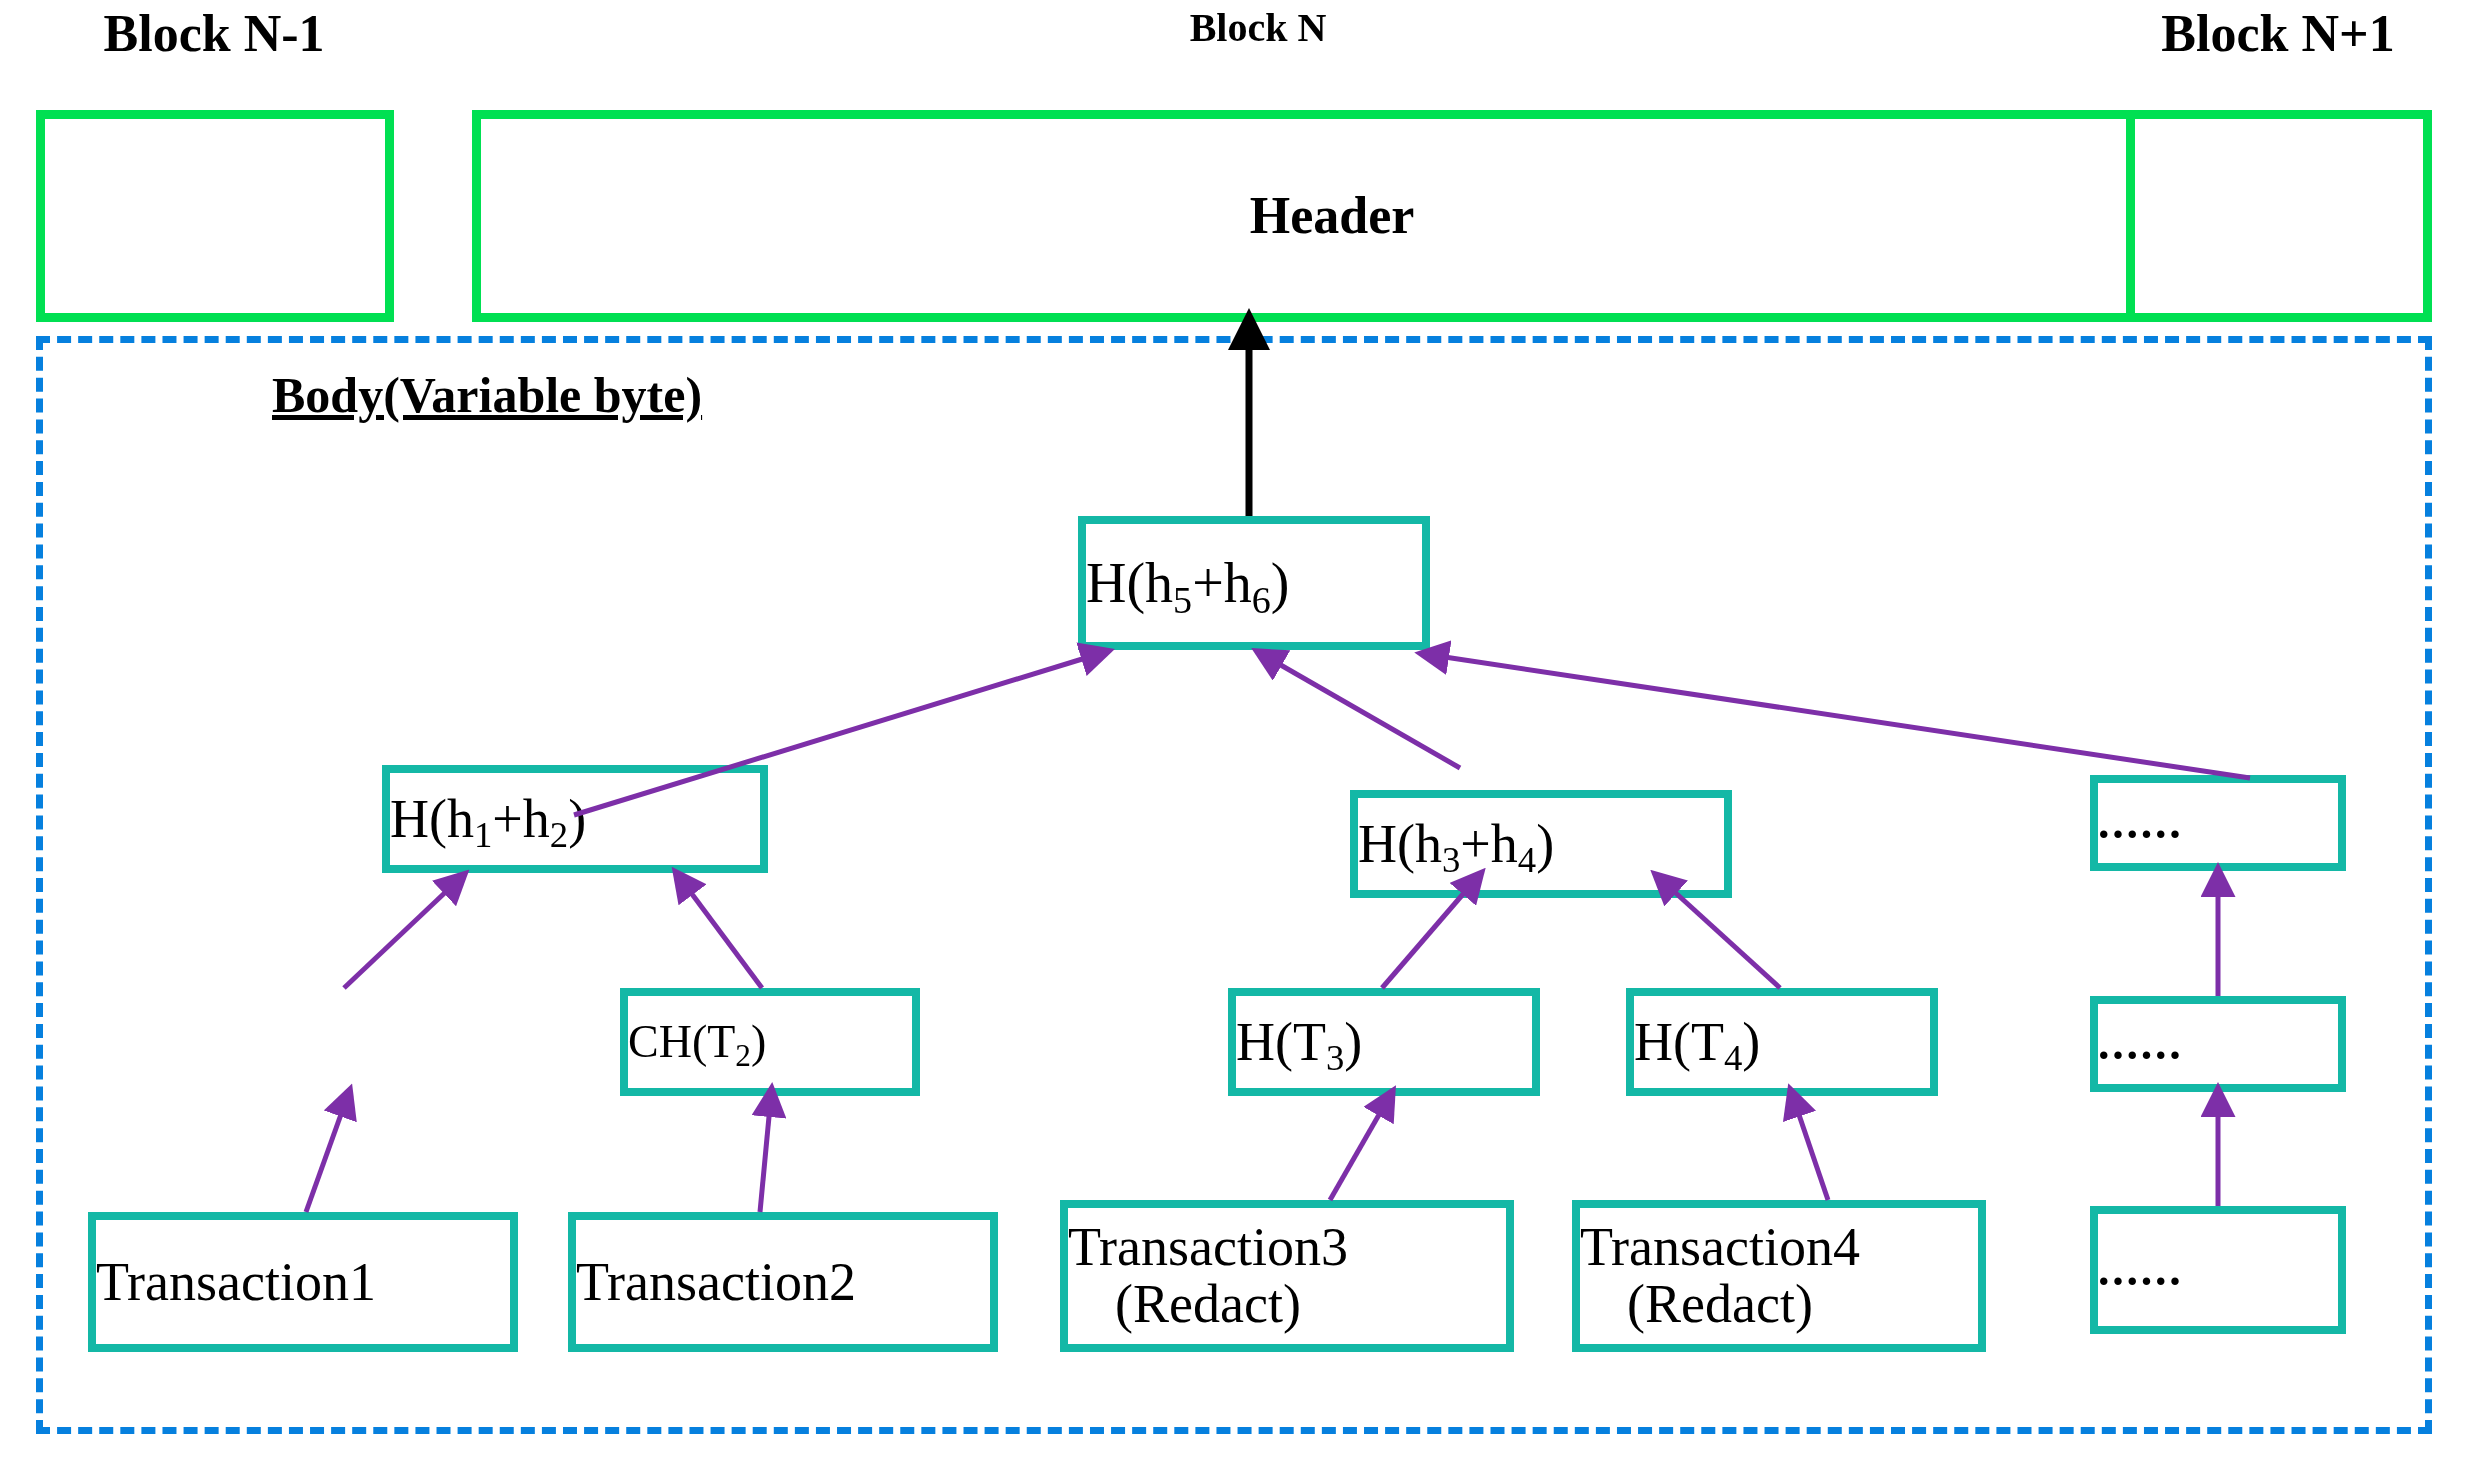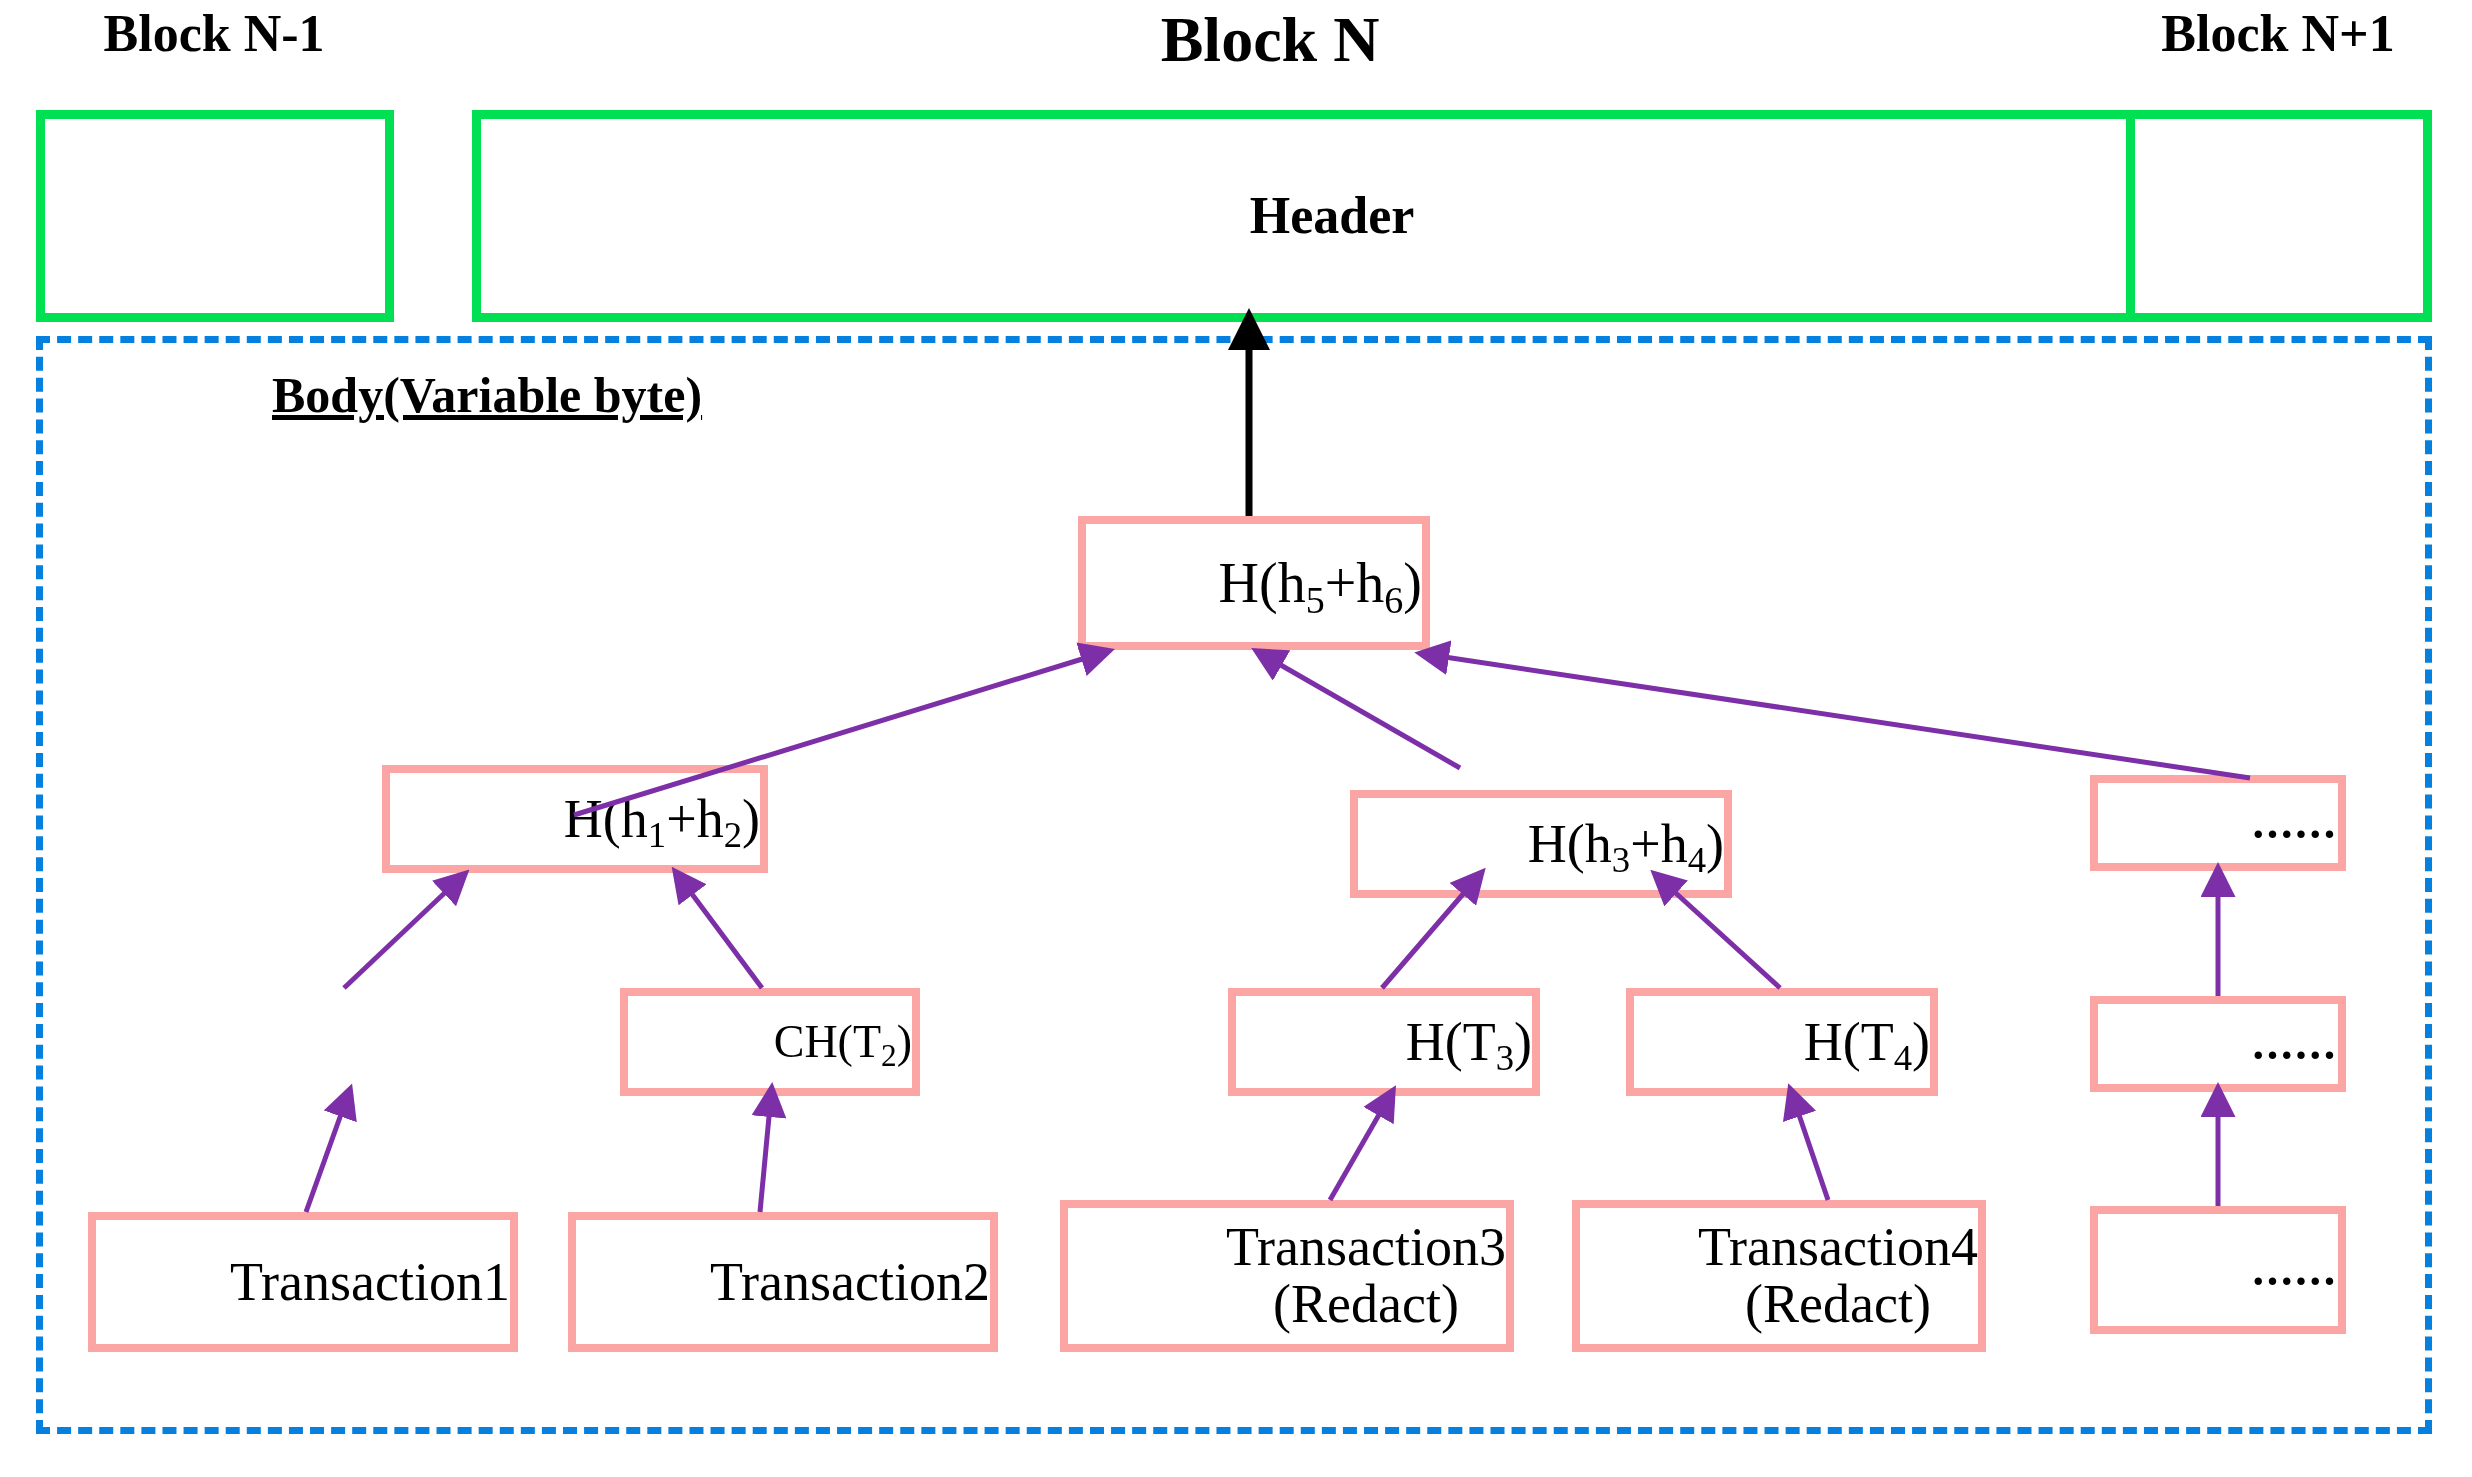--- a/index.html
+++ b/index.html
@@ -53,26 +53,26 @@
     position: absolute;
     font-weight: bold;
     color: #000000;
     white-space: nowrap;
     line-height: 1;
     text-decoration: underline;
   }
   
   .node {
     position: absolute;
-    border: 8px solid #fca5a5;
+    border: 8px solid #14b8a6;
     background: #ffffff;
     box-sizing: border-box;
     display: flex;
     align-items: center;
-    justify-content: flex-end;
+    justify-content: flex-start;
     color: #000000;
     text-align: center;
     line-height: 1.05;
   }
   .node .label {
     display: block;
     white-space: pre-line;
   }
   .node sub {
     font-size: 0.68em;
@@ -94,21 +94,21 @@
     pointer-events: none;
   }
 </style>
 </head>
 <body>
 
 <div id="stage">
 
   <div class="block-label" style="left:36px; top:8px; width:356px; font-size:52px;">Block N-1</div>
 
-  <div class="block-label" style="left:472px; top:8px; width:1596px; font-size:64px;">Block N</div>
+  <div class="block-label" style="left:460px; top:8px; width:1596px; font-size:40px;">Block N</div>
 
   <div class="block-label" style="left:2112px; top:8px; width:332px; font-size:52px;">Block N+1</div>
 
   <div class="green-box" style="left:36px; top:110px; width:358px; height:212px;">
     <div class="inner-text" style="font-size:48px;"></div>
   </div>
 
   <div class="green-box" style="left:472px; top:110px; width:1720px; height:212px;padding-left:40px;">
     <div class="inner-text" style="font-size:52px;">Header</div>
   </div>

